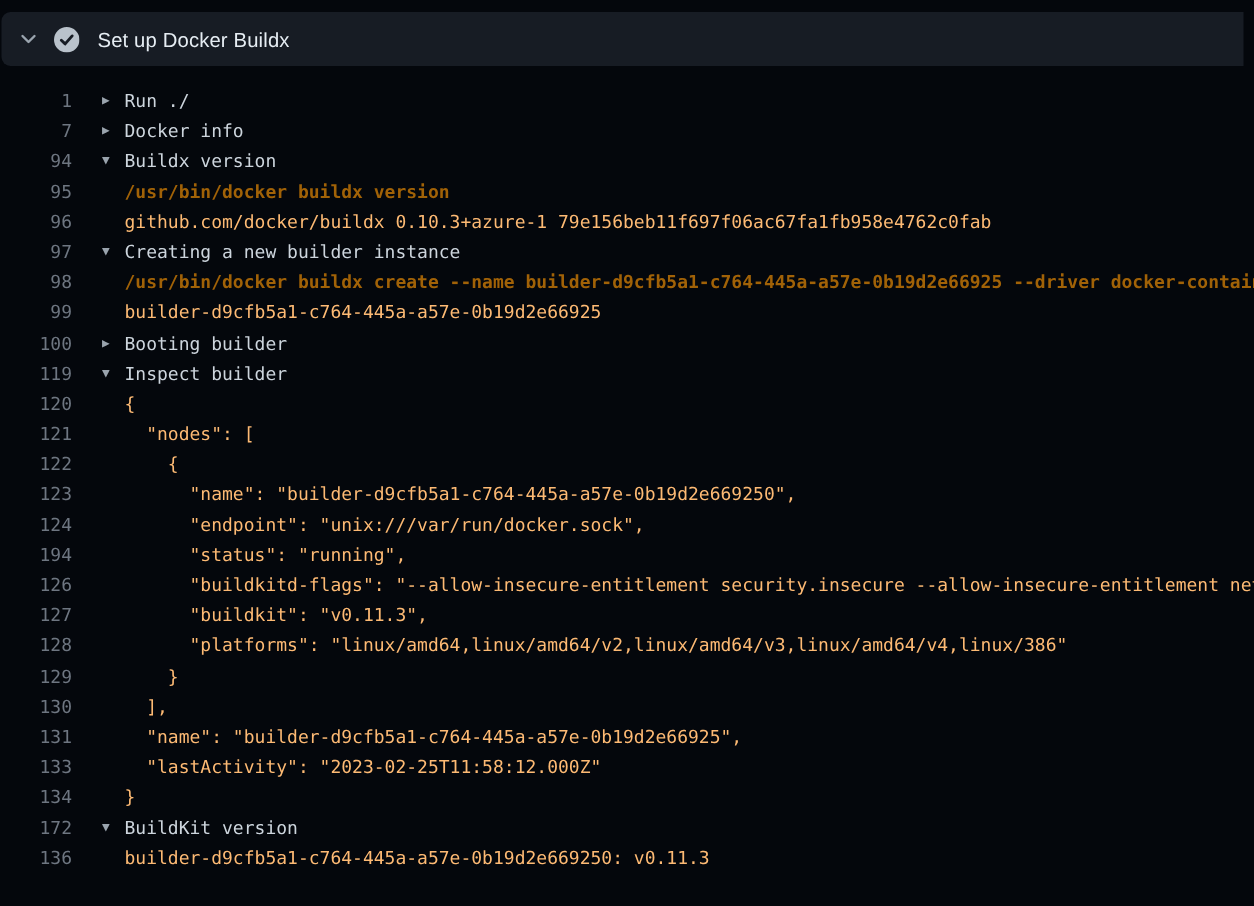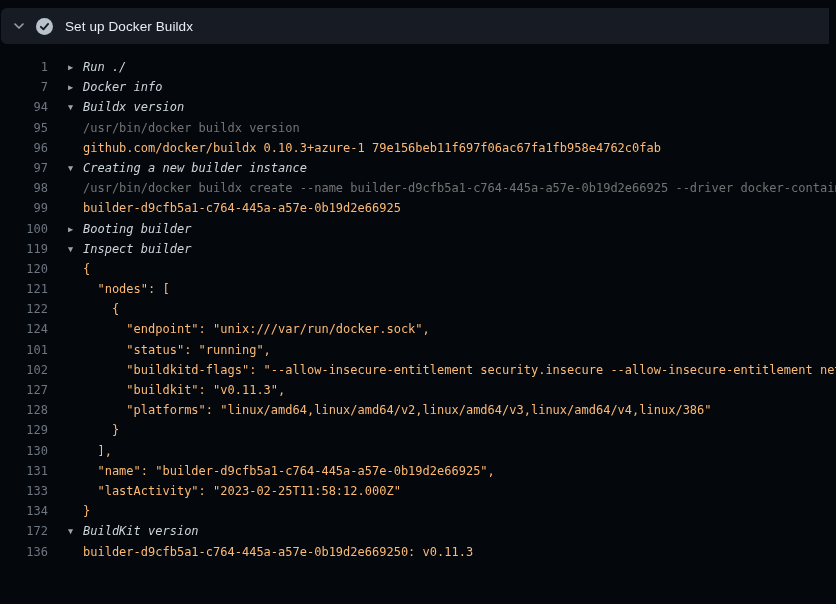--- a/index.html
+++ b/index.html
@@ -17,22 +17,22 @@
   .log{position:absolute;left:0;top:44px;width:836px;height:560px;
     padding-top:13px;box-sizing:border-box;
     font-family:"DejaVu Sans Mono","Liberation Mono",monospace;font-size:12px;}
   .row{height:20.2px;line-height:20.2px;white-space:pre;display:flex;overflow:hidden;}
   .num{display:inline-block;width:48px;flex:0 0 48px;text-align:right;
     color:#6e7681;cursor:pointer;user-select:none;}
   .tog{display:inline-block;width:15px;flex:0 0 15px;margin-left:20px;
     text-align:left;color:#9aa4ae;font-size:8.5px;}
   .tog.empty{cursor:default;}
   .txt{flex:1 1 auto;overflow:hidden;}
-  .t-group{color:#cdd5dd;font-style:italic;}
-  .t-command{color:#737373;}
+  .t-group{color:#cdd5dd;}
+  .t-command{color:#a16207;font-weight:bold;}
   .t-output{color:#fdba74;}
   .grouprow{cursor:pointer;}
 </style>
 </head>
 <body>
 
 <div class="step-header">
   <span class="chev">
     <svg width="12" height="12" viewBox="0 0 12 12">
       <path d="M2 4 L6 8 L10 4" fill="none" stroke="#9aa4ae" stroke-width="1.6" stroke-linecap="round" stroke-linejoin="round"></path>
@@ -54,23 +54,24 @@
     <div class="row"><span class="num">95</span><span class="tog empty"></span><span class="txt t-command">/usr/bin/docker buildx version</span></div>
     <div class="row"><span class="num">96</span><span class="tog empty"></span><span class="txt t-output">github.com/docker/buildx 0.10.3+azure-1 79e156beb11f697f06ac67fa1fb958e4762c0fab</span></div>
     <div class="row grouprow"><span class="num">97</span><span class="tog">▼</span><span class="txt t-group">Creating a new builder instance</span></div>
     <div class="row"><span class="num">98</span><span class="tog empty"></span><span class="txt t-command">/usr/bin/docker buildx create --name builder-d9cfb5a1-c764-445a-a57e-0b19d2e66925 --driver docker-container</span></div>
     <div class="row"><span class="num">99</span><span class="tog empty"></span><span class="txt t-output">builder-d9cfb5a1-c764-445a-a57e-0b19d2e66925</span></div>
     <div class="row grouprow"><span class="num">100</span><span class="tog">▶</span><span class="txt t-group">Booting builder</span></div>
     <div class="row grouprow"><span class="num">119</span><span class="tog">▼</span><span class="txt t-group">Inspect builder</span></div>
     <div class="row"><span class="num">120</span><span class="tog empty"></span><span class="txt t-output">{</span></div>
     <div class="row"><span class="num">121</span><span class="tog empty"></span><span class="txt t-output">  "nodes": [</span></div>
     <div class="row"><span class="num">122</span><span class="tog empty"></span><span class="txt t-output">    {</span></div>
+    <div class="row"><span class="num">123</span><span class="tog empty"></span><span class="txt t-output">      "name": "builder-d9cfb5a1-c764-445a-a57e-0b19d2e669250",</span></div>
     <div class="row"><span class="num">124</span><span class="tog empty"></span><span class="txt t-output">      "endpoint": "unix:///var/run/docker.sock",</span></div>
-    <div class="row"><span class="num">101</span><span class="tog empty"></span><span class="txt t-output">      "status": "running",</span></div>
-    <div class="row"><span class="num">102</span><span class="tog empty"></span><span class="txt t-output">      "buildkitd-flags": "--allow-insecure-entitlement security.insecure --allow-insecure-entitlement network.host",</span></div>
+    <div class="row"><span class="num">194</span><span class="tog empty"></span><span class="txt t-output">      "status": "running",</span></div>
+    <div class="row"><span class="num">126</span><span class="tog empty"></span><span class="txt t-output">      "buildkitd-flags": "--allow-insecure-entitlement security.insecure --allow-insecure-entitlement network.host",</span></div>
     <div class="row"><span class="num">127</span><span class="tog empty"></span><span class="txt t-output">      "buildkit": "v0.11.3",</span></div>
     <div class="row"><span class="num">128</span><span class="tog empty"></span><span class="txt t-output">      "platforms": "linux/amd64,linux/amd64/v2,linux/amd64/v3,linux/amd64/v4,linux/386"</span></div>
     <div class="row"><span class="num">129</span><span class="tog empty"></span><span class="txt t-output">    }</span></div>
     <div class="row"><span class="num">130</span><span class="tog empty"></span><span class="txt t-output">  ],</span></div>
     <div class="row"><span class="num">131</span><span class="tog empty"></span><span class="txt t-output">  "name": "builder-d9cfb5a1-c764-445a-a57e-0b19d2e66925",</span></div>
     <div class="row"><span class="num">133</span><span class="tog empty"></span><span class="txt t-output">  "lastActivity": "2023-02-25T11:58:12.000Z"</span></div>
     <div class="row"><span class="num">134</span><span class="tog empty"></span><span class="txt t-output">}</span></div>
     <div class="row grouprow"><span class="num">172</span><span class="tog">▼</span><span class="txt t-group">BuildKit version</span></div>
     <div class="row"><span class="num">136</span><span class="tog empty"></span><span class="txt t-output">builder-d9cfb5a1-c764-445a-a57e-0b19d2e669250: v0.11.3</span></div>
   </div>

